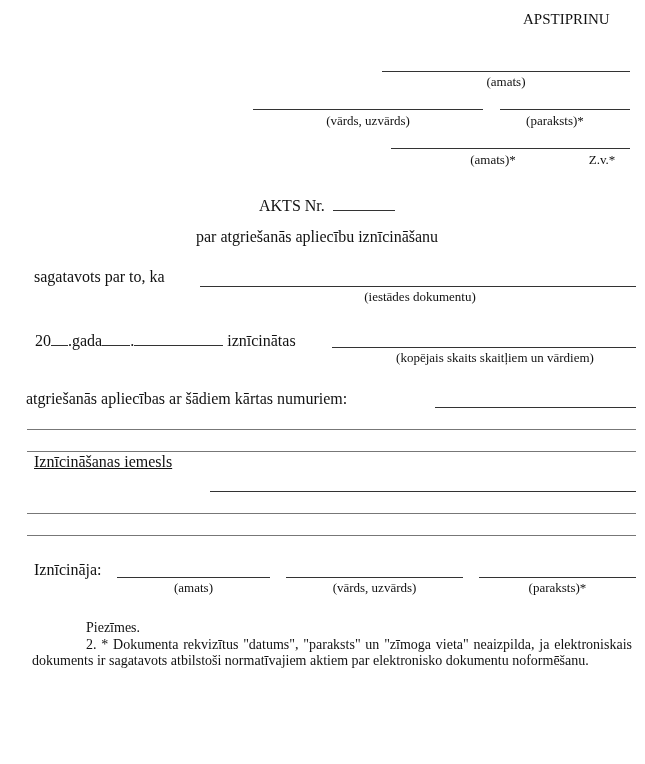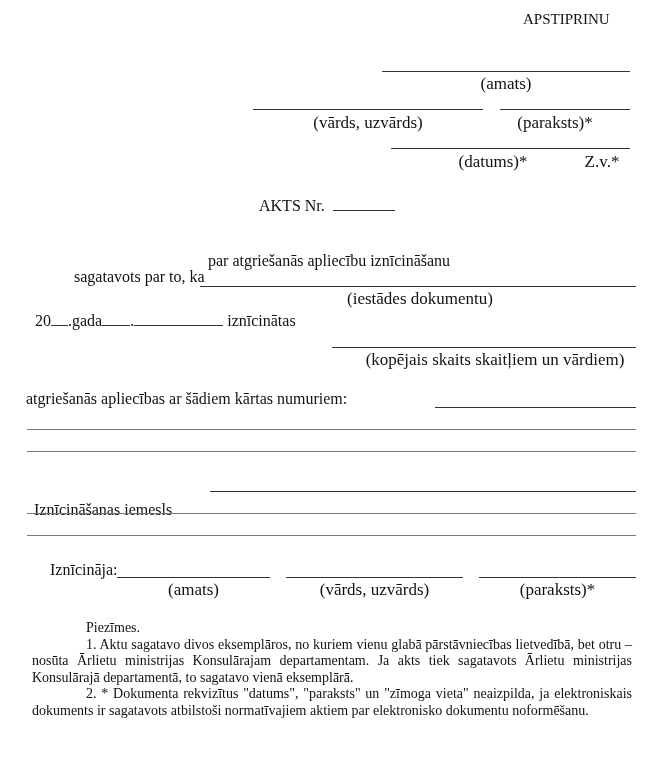--- a/index.html
+++ b/index.html
@@ -3,21 +3,21 @@
 <meta charset="utf-8">
 <style>
   html, body { margin: 0; padding: 0; background: #ffffff; }
   body {
     width: 645px; height: 764px; position: relative; overflow: hidden;
     font-family: "Liberation Serif", "DejaVu Serif", serif; color: #111;
   }
   .abs { position: absolute; white-space: nowrap; }
   .line { position: absolute; height: 0; border-top: 1px solid #333; }
   .line.light { border-top-color: #777; }
-  .cap { position: absolute; font-size: 17px; text-align: center; white-space: nowrap; }
+  .cap { position: absolute; font-size: 13px; text-align: center; white-space: nowrap; }
   .t15 { font-size: 15px; text-align: right; }
   .t16 { font-size: 16px; }
   .notes { position: absolute; left: 32px; width: 600px; font-size: 14px; line-height: 16.5px; text-align: justify; }
   .notes p { margin: 0; }
   .indent { text-indent: 54px; }
   .u { display: inline-block; border-bottom: 1px solid #333; height: 13px; vertical-align: baseline; }
 </style>
 </head>
 <body>
 
@@ -26,55 +26,54 @@
 <div class="line" style="left:382px; top:71px; width:248px;"></div>
 <div class="cap" style="left:382px; top:74px; width:248px;">(amats)</div>
 
 <div class="line" style="left:253px; top:109px; width:230px;"></div>
 <div class="cap" style="left:253px; top:113px; width:230px;">(vārds, uzvārds)</div>
 
 <div class="line" style="left:500px; top:109px; width:130px;"></div>
 <div class="cap" style="left:500px; top:113px; width:110px;">(paraksts)*</div>
 
 <div class="line" style="left:391px; top:148px; width:239px;"></div>
-<div class="cap" style="left:448px; top:152px; width:90px;">(datums)*</div>
+<div class="cap" style="left:448px; top:152px; width:90px;">(amats)*</div>
 <div class="cap" style="left:578px; top:152px; width:48px;">Z.v.*</div>
 
 <div class="abs t16" style="left:259px; top:197px;text-align:right;">
   <span>AKTS Nr.</span>
   <span class="u" style="width:62px; margin-left:4px;"></span>
 </div>
-<div class="abs t16" style="left:208px; top:228px;margin-top:24px;">par atgriešanās apliecību iznīcināšanu</div>
+<div class="abs t16" style="left:196px; top:228px;">par atgriešanās apliecību iznīcināšanu</div>
 
-<div class="abs t16" style="left:34px; top:268px;margin-left:40px;">sagatavots par to, ka</div>
+<div class="abs t16" style="left:34px; top:268px;">sagatavots par to, ka</div>
 <div class="line" style="left:200px; top:286px; width:436px;"></div>
 <div class="cap" style="left:300px; top:289px; width:240px;">(iestādes dokumentu)</div>
 
-<div class="abs t16" style="left:35px; top:312px;">
+<div class="abs t16" style="left:35px; top:332px;">
   <span>20</span><span class="u" style="width:17px;"></span><span>.gada</span><span class="u" style="width:28px;"></span><span>.</span><span class="u" style="width:89px;"></span>
   <span>iznīcinātas</span>
 </div>
 <div class="line" style="left:332px; top:347px; width:304px;"></div>
 <div class="cap" style="left:350px; top:350px; width:290px;text-align:center;">(kopējais skaits skaitļiem un vārdiem)</div>
 
 <div class="abs t16" style="left:26px; top:390px;">atgriešanās apliecības ar šādiem kārtas numuriem:</div>
 <div class="line" style="left:435px; top:407px; width:201px;"></div>
 <div class="line light" style="left:27px; top:429px; width:609px;"></div>
 <div class="line light" style="left:27px; top:451px; width:609px;"></div>
 
-<div class="abs t16" style="left:34px; top:501px;">Iznīcināšanas iemesls</div>
+<div class="abs t16" style="left:34px; top:453px;text-decoration:underline;">Iznīcināšanas iemesls</div>
 <div class="line" style="left:210px; top:491px; width:426px;"></div>
 <div class="line light" style="left:27px; top:513px; width:609px;"></div>
 <div class="line light" style="left:27px; top:535px; width:609px;"></div>
 
-<div class="abs t16" style="left:34px; top:561px;margin-left:16px;">Iznīcināja:</div>
+<div class="abs t16" style="left:34px; top:561px;">Iznīcināja:</div>
 <div class="line" style="left:117px; top:577px; width:153px;"></div>
 <div class="cap" style="left:117px; top:580px; width:153px;">(amats)</div>
 <div class="line" style="left:286px; top:577px; width:177px;"></div>
 <div class="cap" style="left:286px; top:580px; width:177px;">(vārds, uzvārds)</div>
 <div class="line" style="left:479px; top:577px; width:157px;"></div>
 <div class="cap" style="left:479px; top:580px; width:157px;">(paraksts)*</div>
 
 <div class="notes" style="top:620px;">
   <p class="indent">Piezīmes.</p>
-  <p class="indent">1. Aktu sagatavo divos eksemplāros, no kuriem vienu glabā pārstāvniecības lietvedībā, bet otru – nosūta Ārlietu ministrijas Konsulārajam departamentam. Ja akts tiek sagatavots Ārlietu ministrijas Konsulārajā departamentā, to sagatavo vienā eksemplārā.</p>
   <p class="indent">2. * Dokumenta rekvizītus "datums", "paraksts" un "zīmoga vieta" neaizpilda, ja elektroniskais dokuments ir sagatavots atbilstoši normatīvajiem aktiem par elektronisko dokumentu noformēšanu.</p>
 </div>
 
 </body></html>

